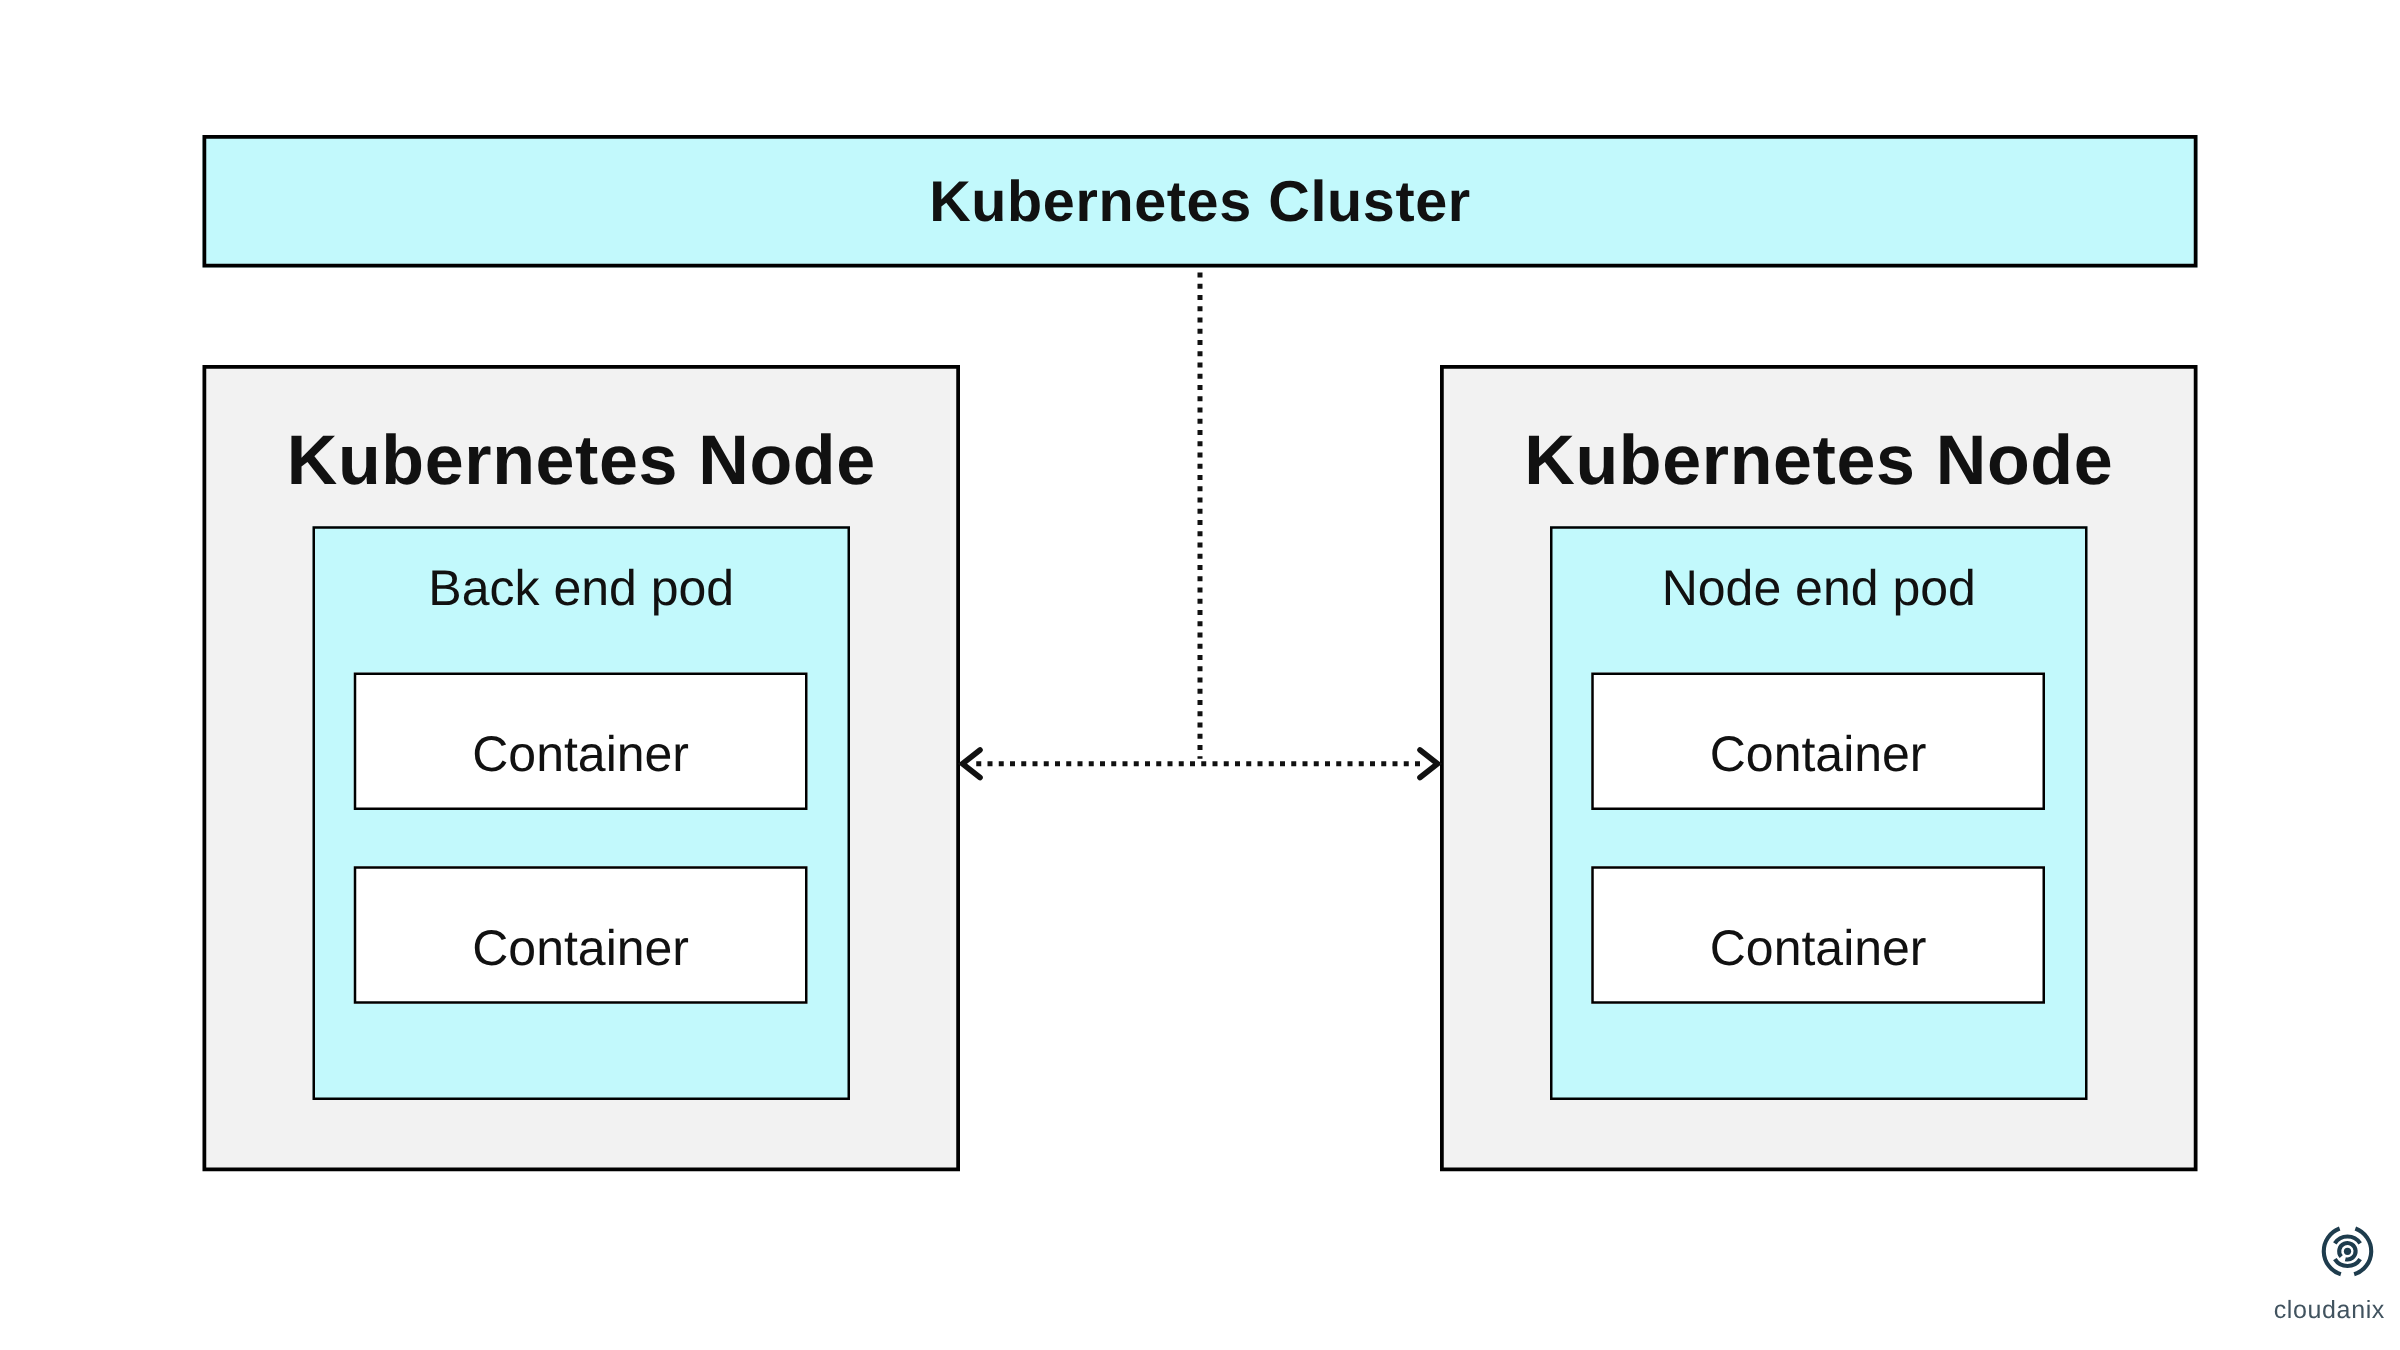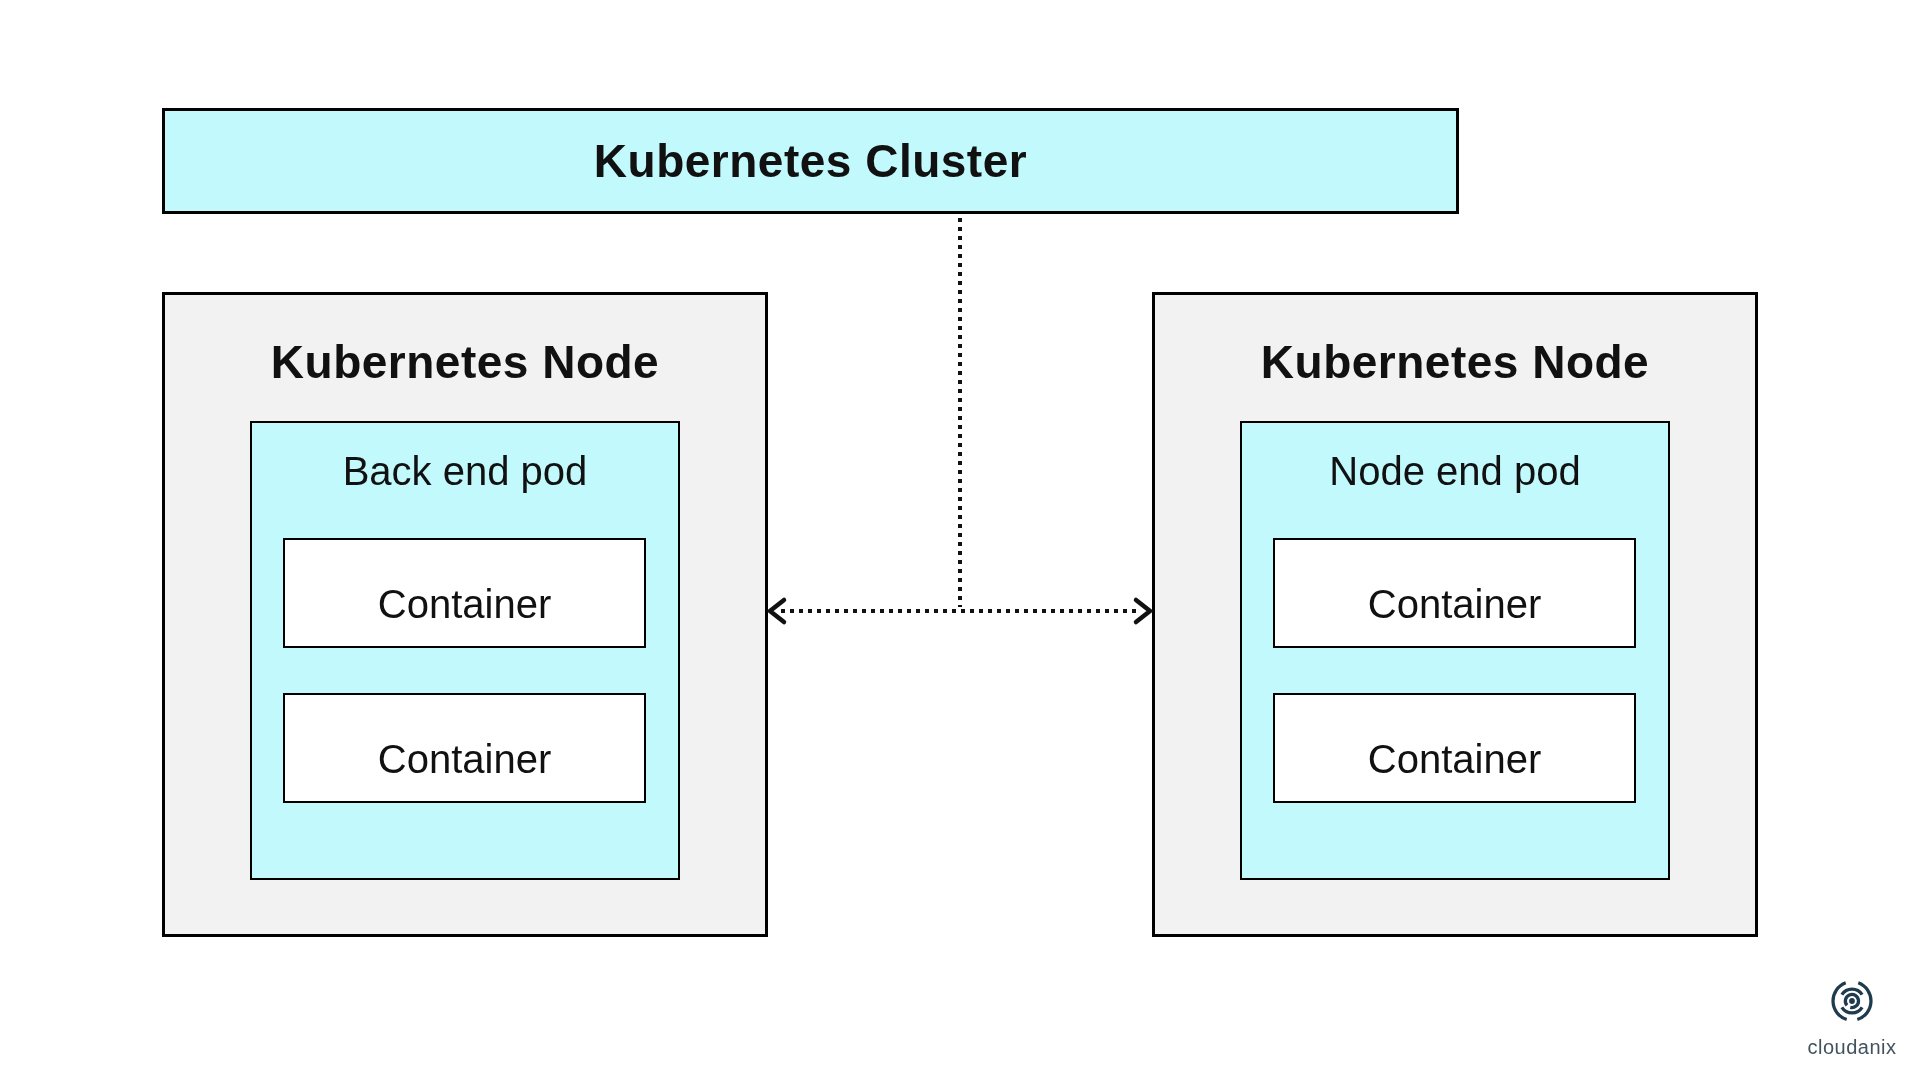--- a/index.html
+++ b/index.html
@@ -11,21 +11,21 @@
   .canvas {
     position: relative;
     width: 1920px;
     height: 1080px;
     background: #ffffff;
     overflow: hidden;
   }
   .cluster-header {
     position: absolute;
     left: 162px; top: 108px;
-    width: 1297px; height: 106px;
+    width: 1596px; height: 106px;
     background: #c2f9fc;
     border: 3px solid #000000;
     box-sizing: border-box;
     display: flex;
     align-items: center;
     justify-content: center;
   }
   .cluster-title {
     font-size: 46px;
     font-weight: bold;
@@ -40,21 +40,21 @@
     border: 3px solid #000000;
     box-sizing: border-box;
   }
   .k8s-node.left  { left: 162px; }
   .k8s-node.right { left: 1152px; }
   .node-title {
     position: absolute;
     left: 0; top: 40px;
     width: 100%;
     text-align: center;
-    font-size: 46px;
+    font-size: 56px;
     font-weight: bold;
     color: #111111;
     letter-spacing: 0.5px;
   }
   .pod {
     position: absolute;
     left: 85px; top: 126px;
     width: 430px; height: 459px;
     background: #c2f9fc;
     border: 2.5px solid #000000;
@@ -90,21 +90,21 @@
   .connector-overlay {
     position: absolute;
     left: 0; top: 0;
     width: 1920px; height: 1080px;
     pointer-events: none;
   }
   .brand {
     position: absolute;
     left: 1796px; top: 972px;
     width: 112px;
-    text-align: center;
+    text-align: right;
   }
   .brand-text {
     margin-top: 2px;
     font-size: 20px;
     color: #41535f;
     letter-spacing: 0.5px;
   }
 </style>
 </head>
 <body>

